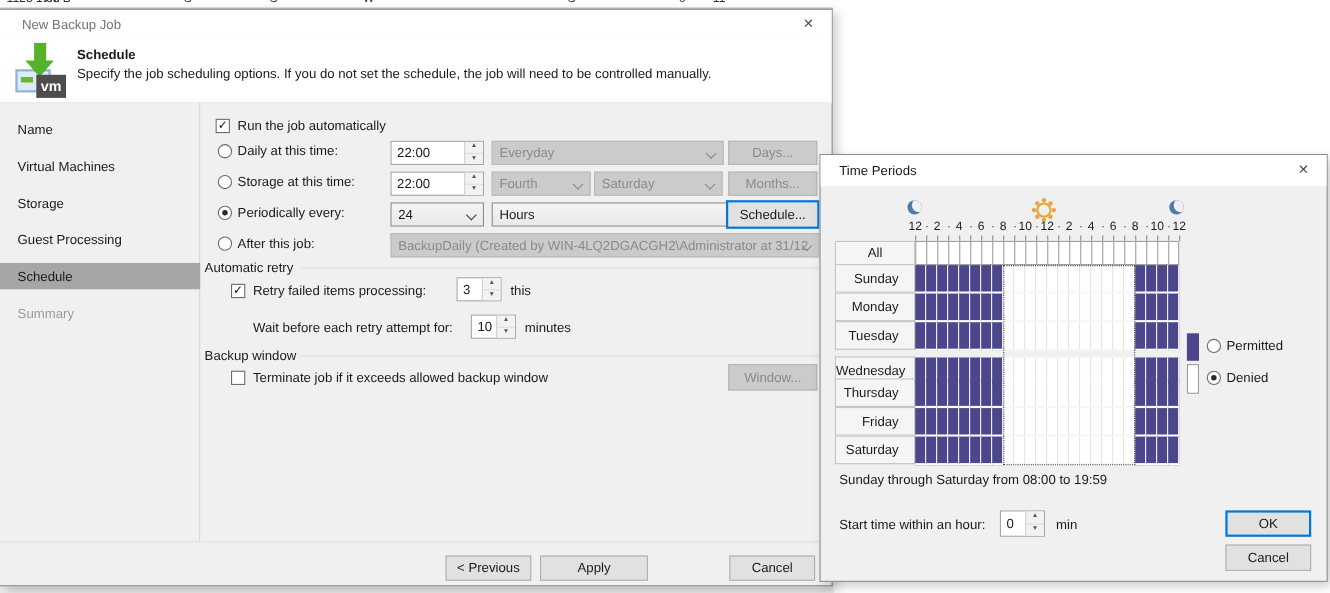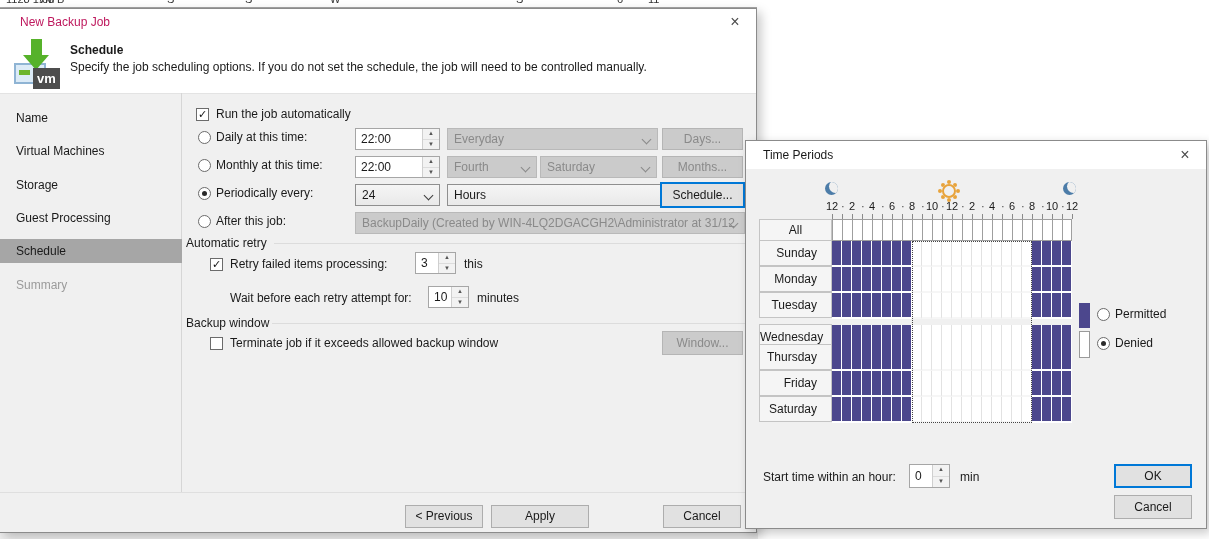--- a/index.html
+++ b/index.html
@@ -10,21 +10,21 @@
   
   #bg-strip { left:0; top:0; width:757px; height:7px; background:#fff;
     border-bottom:1px solid #a6a6a6; overflow:hidden; }
   #bg-strip span { position:absolute; top:-7px; color:#333; font-size:11px; white-space:nowrap; }
   #bg-bottom { left:0; top:531px; width:758px; height:8px; background:#eeeeee; }
 
   
   .dlg { position:absolute; background:#f0f0f0; border:1px solid #8b8b8b;
     box-shadow:4px 4px 10px rgba(0,0,0,.22); }
   .titlebar { position:absolute; left:0; top:0; right:0; background:#fff; }
-  .dlg-title { position:absolute; left:20px; color:#be185d; }
+  .dlg-title { position:absolute; left:20px; color:#737373; }
   .close-x { position:absolute; right:10px; width:22px; text-align:center;
     font-size:16px; color:#4d4d4d; cursor:default; }
 
   
   #main-dlg { left:0; top:8px; width:756px; height:523px; border-left:none; }
   #main-dlg .titlebar { height:26px; }
   #main-dlg .dlg-title { top:6px; }
   #main-dlg .close-x { top:4px; }
   #main-header { position:absolute; left:0; top:26px; width:100%; height:58px;
     background:#fff; border-bottom:1px solid #e3e3e3; }
@@ -172,21 +172,21 @@
         <i>▲</i>
         <i>▼</i>
       </span>
   </div>
   <div class="combo dis" style="left:447px;top:119px;width:211px">
     <span>Everyday</span><span class="chev"></span>
   </div>
   <div class="btn dis-dark" style="left:662px;top:119px;width:81px;height:22px;line-height:20px">Days...</div>
 
   <span class="radio" style="left:198px;top:150px"></span>
-  <span class="lbl" style="left:216px;top:149px">Monthly at this time:</span>
+  <span class="lbl" style="left:216px;top:149px">Storage at this time:</span>
   <div class="spinfield" style="left:355px;top:147px;width:85px">
     <span>22:00</span>
     <span class="spin">
         <i>▲</i>
         <i>▼</i>
       </span>
   </div>
   <div class="combo dis" style="left:447px;top:147px;width:90px">
     <span>Fourth</span><span class="chev"></span>
   </div>
@@ -534,20 +534,21 @@
     </div>
   <div id="sel-rect" style="left:166px;top:100px;width:120px;height:182px"></div>
 
   <div class="swatch" style="left:333px;top:162px;height:25px;background:#4c478d"></div>
   <span class="radio" style="left:351px;top:167px"></span>
   <span class="lbl" style="left:369px;top:166px">Permitted</span>
   <div class="swatch" style="left:333px;top:190px;height:27px;background:#fff;border:1px solid #9a9a9a"></div>
   <span class="radio sel" style="left:351px;top:196px"></span>
   <span class="lbl" style="left:369px;top:195px">Denied</span>
 
+  <div id="status-text">Sunday through Saturday from 08:00 to 19:59</div>
 
   <span class="lbl" style="left:17px;top:329px">Start time within an hour:</span>
   <div class="spinfield" style="left:163px;top:323px;width:41px;height:24px;padding-top:4px">
     <span>0</span>
     <span class="spin">
         <i>▲</i>
         <i>▼</i>
       </span>
   </div>
   <span class="lbl" style="left:214px;top:329px">min</span>

